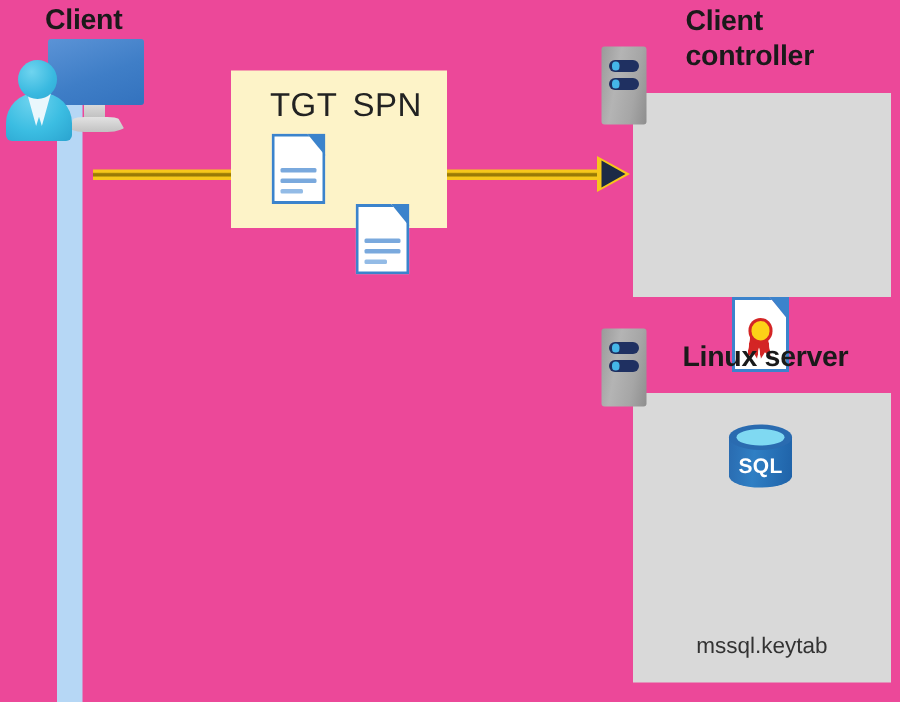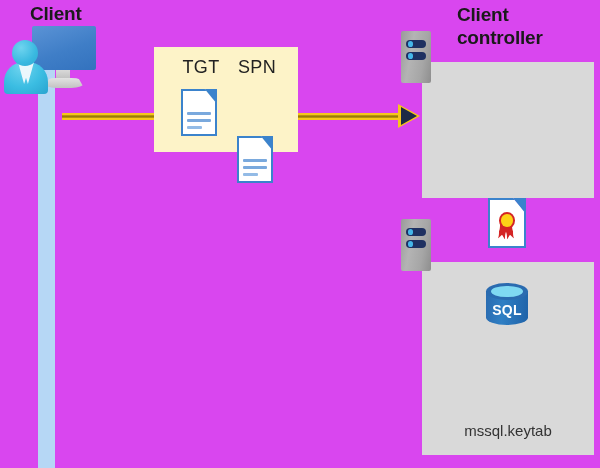--- a/index.html
+++ b/index.html
@@ -9,21 +9,21 @@
     background: #ffffff;
   }
   body {
     font-family: "Liberation Sans", sans-serif;
     -webkit-font-smoothing: antialiased;
   }
   #canvas {
     position: relative;
     width: 600px;
     height: 468px;
-    background: #d946ef;
+    background: #ec4899;
     overflow: hidden;
   }
 
   
   .abs { position: absolute; }
 
   
   .title {
     font-weight: bold;
     color: #1a1a1a;
@@ -149,21 +149,21 @@
     background: #7aa9dd;
     margin-bottom: 4px;
     border-radius: 1px;
   }
   .doc-lines i.short { width: 62%; background: #93bbe6; }
 
   #tgt-doc  { left: 181px; top: 89px; width: 36px; height: 47px; }
   #spn-doc  { left: 237px; top: 89px; width: 36px; height: 47px; }
 
   .doc-label {
-    font-size: 18px;
+    font-size: 22px;
     color: #222222;
     letter-spacing: 0.3px;
   }
   #tgt-label { left: 180px; top: 57px; width: 42px; text-align: center; }
   #spn-label { left: 235px; top: 57px; width: 44px; text-align: center; }
 
   
   .panel { background: #d9d9d9; }
   #dc-panel    { left: 422px; top: 62px;  width: 172px; height: 136px; }
   #linux-panel { left: 422px; top: 262px; width: 172px; height: 193px; }
@@ -340,20 +340,21 @@
     <div class="cert-seal-core"></div>
   </div>
 
   <div class="abs panel" id="linux-panel"></div>
 
   <div class="abs server-rack" id="linux-server">
     <span class="pill p1"></span>
     <span class="pill p2"></span>
   </div>
 
+  <div class="abs title" id="linux-title">Linux server</div>
 
   <div class="abs" id="sql-icon">
     <div class="sql-cyl-body"></div>
     <div class="sql-cyl-top"></div>
     <div class="sql-cyl-top-inner"></div>
     <div class="sql-text">SQL</div>
   </div>
 
   <div class="abs" id="keytab-label">mssql.keytab</div>
 

